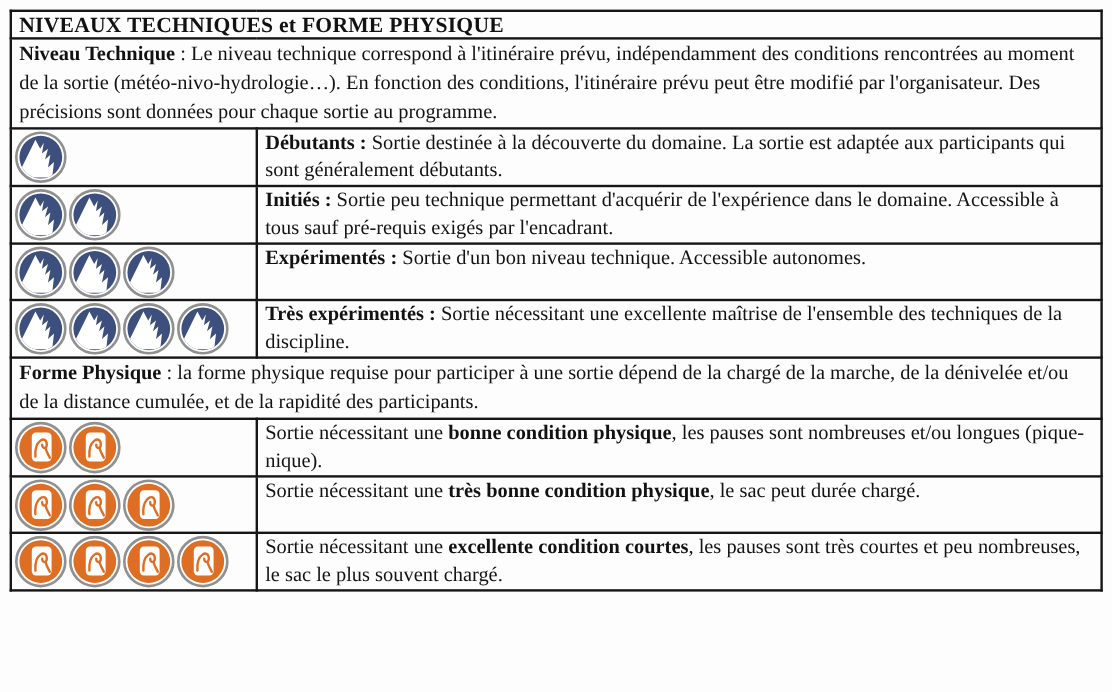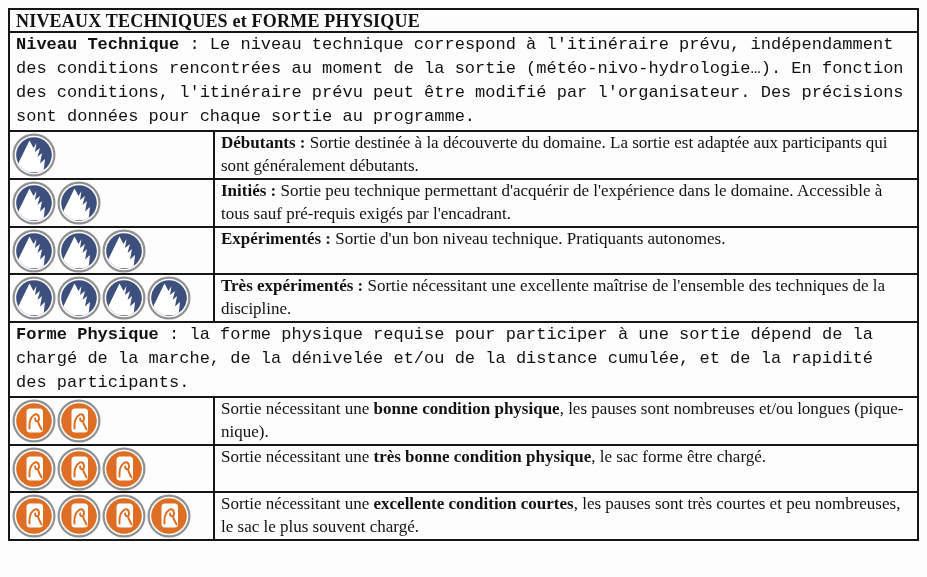--- a/index.html
+++ b/index.html
@@ -37,21 +37,20 @@
     line-height: 20px;
     padding: 1px 6px 0 6px;
     height: 20px;
     letter-spacing: 0.2px;
     white-space: nowrap;
   }
   .intro-cell {
     font-size: 17px;
     line-height: 24px;
     padding: 0 8px 1px 6px;
-    font-family: Liberation Mono, monospace;
   }
   .intro-tall  { height: 71px; }
   .intro-short { height: 46px; }
   .icon-cell {
     width: 205px;
     padding: 1px 0 0 2px;
     white-space: nowrap;
   }
   .text-cell {
     font-size: 17px;
@@ -138,21 +137,21 @@
                 <g clip-path="url(#badgeClip)">
                   <polygon points="4,35 17.5,7.5 21.5,15 24.5,10 23,19 28,15 25.5,24 30,20 28,30.5 33,26 31.5,39 4,39" fill="#ffffff"></polygon>
                 </g>
               </svg></span><span class="badge"><svg viewBox="0 0 44 44" width="44" height="44">
                 <circle cx="22" cy="22" r="20.4" fill="#ffffff" stroke="#909090" stroke-width="2.2"></circle>
                 <circle cx="22" cy="22" r="17.8" fill="#3d4f7d"></circle>
                 <g clip-path="url(#badgeClip)">
                   <polygon points="4,35 17.5,7.5 21.5,15 24.5,10 23,19 28,15 25.5,24 30,20 28,30.5 33,26 31.5,39 4,39" fill="#ffffff"></polygon>
                 </g>
               </svg></span></td>
-          <td class="text-cell"><b>Expérimentés :</b><span> Sortie d'un bon niveau technique. Pratiquants autonomes.</span></td>
+          <td class="text-cell"><b>Expérimentés :</b><span> Sortie d'un bon niveau technique. Accessible autonomes.</span></td>
         </tr>
         <tr class="level-row">
           <td class="icon-cell"><span class="badge"><svg viewBox="0 0 44 44" width="44" height="44">
                 <circle cx="22" cy="22" r="20.4" fill="#ffffff" stroke="#909090" stroke-width="2.2"></circle>
                 <circle cx="22" cy="22" r="17.8" fill="#3d4f7d"></circle>
                 <g clip-path="url(#badgeClip)">
                   <polygon points="4,35 17.5,7.5 21.5,15 24.5,10 23,19 28,15 25.5,24 30,20 28,30.5 33,26 31.5,39 4,39" fill="#ffffff"></polygon>
                 </g>
               </svg></span><span class="badge"><svg viewBox="0 0 44 44" width="44" height="44">
                 <circle cx="22" cy="22" r="20.4" fill="#ffffff" stroke="#909090" stroke-width="2.2"></circle>
@@ -208,21 +207,21 @@
                 <circle cx="22" cy="22" r="20.4" fill="#ffffff" stroke="#909090" stroke-width="2.2"></circle>
                 <circle cx="22" cy="22" r="17.8" fill="#dd6e23"></circle>
                 <rect x="14.5" y="9.5" width="16.5" height="24" rx="3.5" fill="#ffffff"></rect>
                 <path d="M17.5 29.5 C 16.5 15.5, 26.5 11.5, 27 19 C 27.3 23.5, 22.8 23.2, 23.2 19.5 M 26 22.5 C 27 26.5, 28.5 28, 29.5 30.5" fill="none" stroke="#dd6e23" stroke-width="2" stroke-linecap="round"></path>
               </svg></span><span class="badge"><svg viewBox="0 0 44 44" width="44" height="44">
                 <circle cx="22" cy="22" r="20.4" fill="#ffffff" stroke="#909090" stroke-width="2.2"></circle>
                 <circle cx="22" cy="22" r="17.8" fill="#dd6e23"></circle>
                 <rect x="14.5" y="9.5" width="16.5" height="24" rx="3.5" fill="#ffffff"></rect>
                 <path d="M17.5 29.5 C 16.5 15.5, 26.5 11.5, 27 19 C 27.3 23.5, 22.8 23.2, 23.2 19.5 M 26 22.5 C 27 26.5, 28.5 28, 29.5 30.5" fill="none" stroke="#dd6e23" stroke-width="2" stroke-linecap="round"></path>
               </svg></span></td>
-          <td class="text-cell"><span>Sortie nécessitant une </span><b>très bonne condition physique</b><span>, le sac forme être chargé.</span></td>
+          <td class="text-cell"><span>Sortie nécessitant une </span><b>très bonne condition physique</b><span>, le sac peut durée chargé.</span></td>
         </tr>
         <tr class="level-row">
           <td class="icon-cell"><span class="badge"><svg viewBox="0 0 44 44" width="44" height="44">
                 <circle cx="22" cy="22" r="20.4" fill="#ffffff" stroke="#909090" stroke-width="2.2"></circle>
                 <circle cx="22" cy="22" r="17.8" fill="#dd6e23"></circle>
                 <rect x="14.5" y="9.5" width="16.5" height="24" rx="3.5" fill="#ffffff"></rect>
                 <path d="M17.5 29.5 C 16.5 15.5, 26.5 11.5, 27 19 C 27.3 23.5, 22.8 23.2, 23.2 19.5 M 26 22.5 C 27 26.5, 28.5 28, 29.5 30.5" fill="none" stroke="#dd6e23" stroke-width="2" stroke-linecap="round"></path>
               </svg></span><span class="badge"><svg viewBox="0 0 44 44" width="44" height="44">
                 <circle cx="22" cy="22" r="20.4" fill="#ffffff" stroke="#909090" stroke-width="2.2"></circle>
                 <circle cx="22" cy="22" r="17.8" fill="#dd6e23"></circle>

